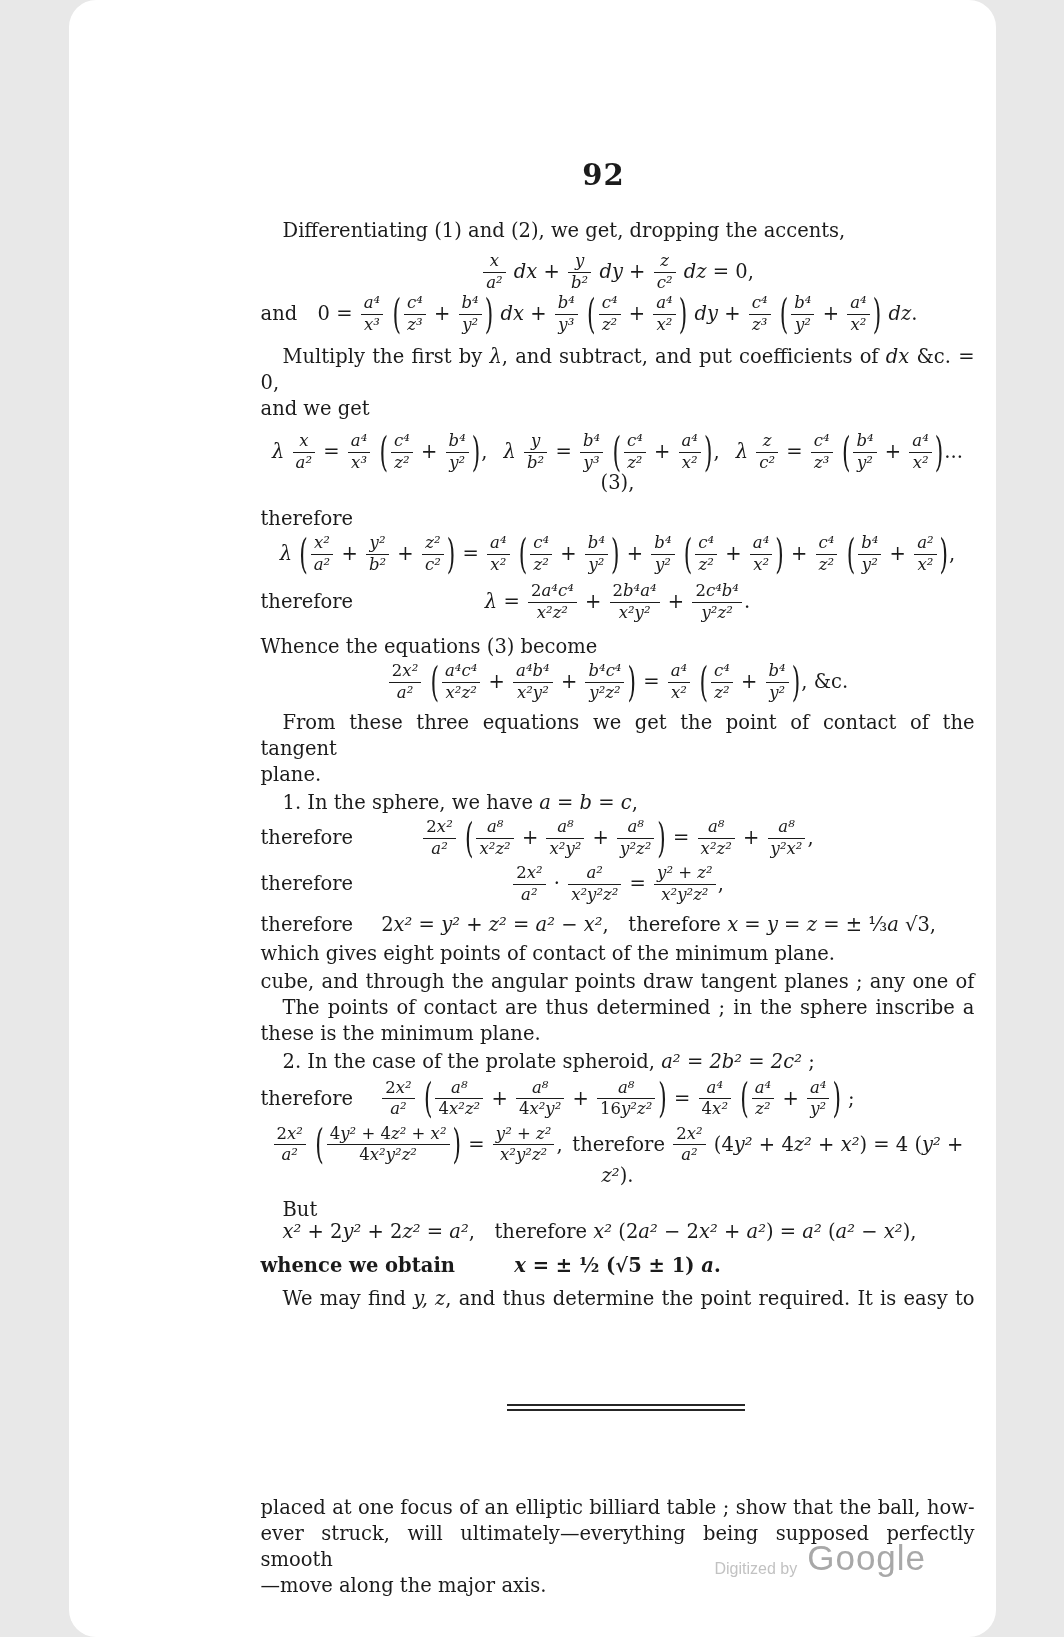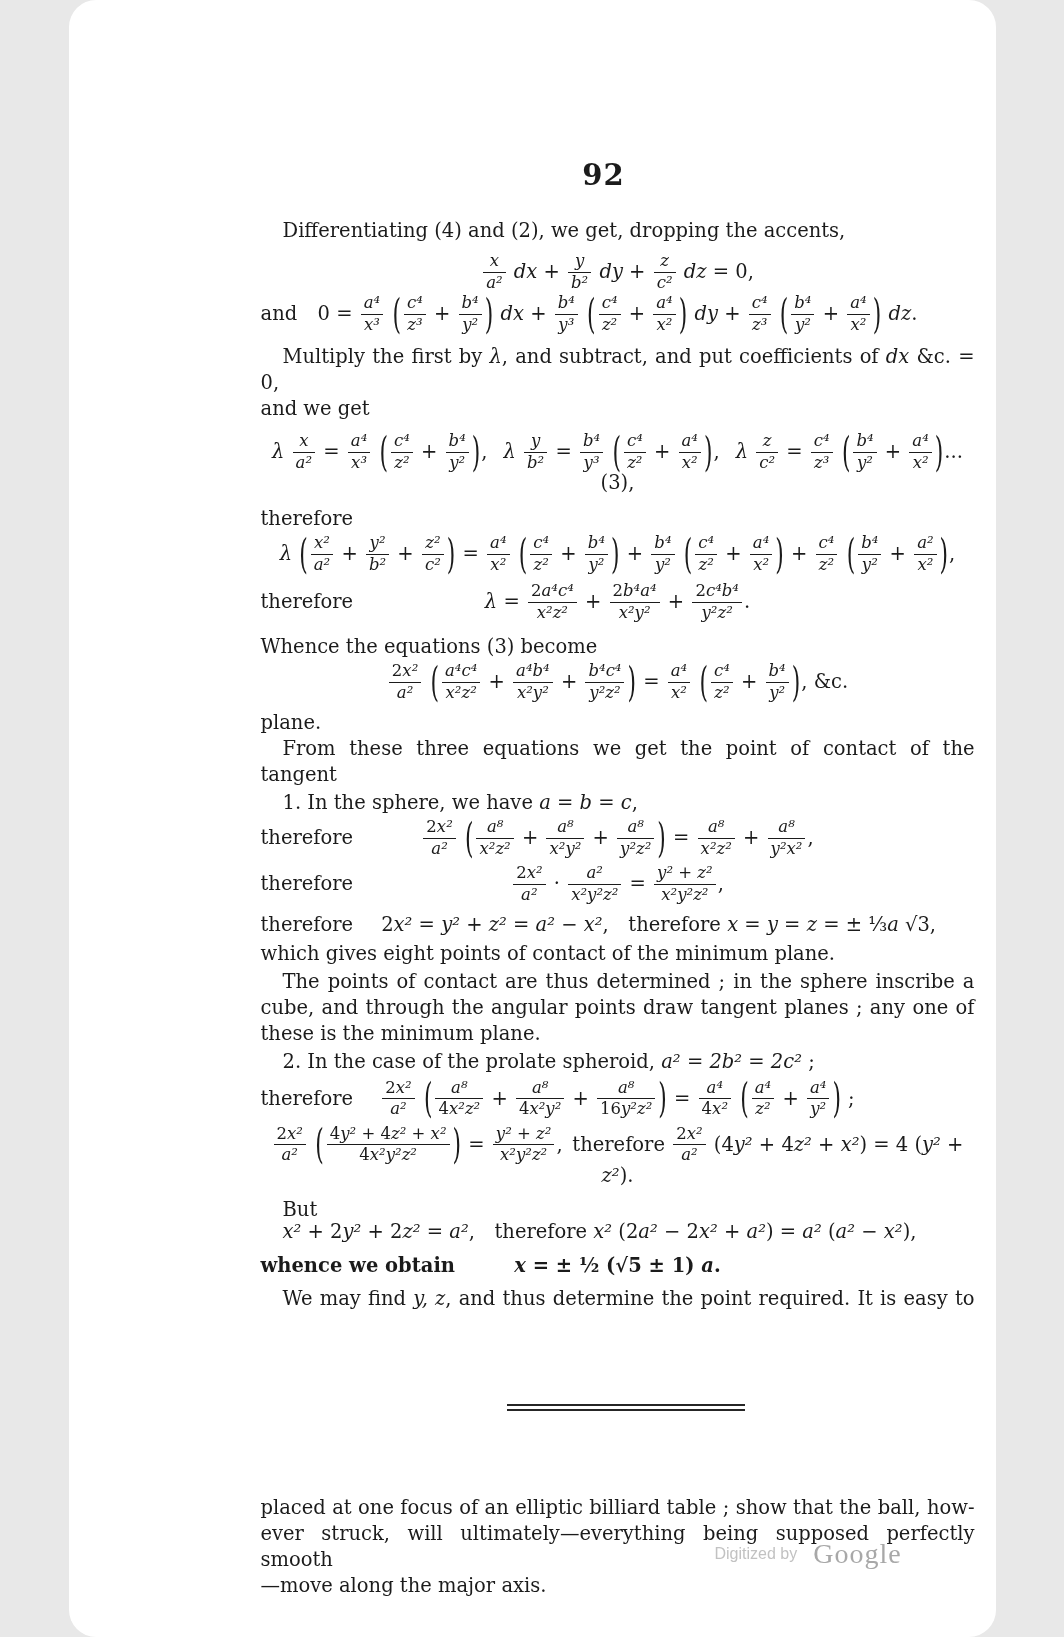--- a/index.html
+++ b/index.html
@@ -27,23 +27,23 @@
   i{font-style:italic;}
 
   .frac{display:inline-block;vertical-align:middle;text-align:center;font-size:16.5px;line-height:1;margin:0 2px;}
   .frac .num{display:block;padding:1px 3px 2px;}
   .frac .den{display:block;border-top:1.5px solid #1b1b1b;padding:2px 3px 1px;}
 
   .bigp{display:inline-block;font-style:normal;transform:scaleY(1.85);font-size:1.12em;vertical-align:-2px;padding:0 1px;}
 
   .divider{width:238px;height:3px;margin:0 auto;border-top:2px solid #262626;border-bottom:2px solid #262626;position:relative;left:8px;}
 
-  .watermark{position:absolute;left:646px;top:1538px;display:flex;align-items:center;gap:16px;}
+  .watermark{position:absolute;left:646px;top:1538px;display:flex;align-items:flex-end;gap:10px;}
   .wm-prefix{font-family:"Liberation Sans","DejaVu Sans",sans-serif;font-size:16px;color:#c2c2c2;}
-  .wm-brand{font-family:Liberation Serif, serif;font-size:28px;color:#a8a8a8;letter-spacing:1px;}
+  .wm-brand{font-family:Liberation Sans, sans-serif;font-size:35px;color:#a8a8a8;letter-spacing:1px;}
 
   
   [data-block="page-number"]{margin-top:158px;}
   [data-block="p-diff"]{margin-top:26px;}
   [data-block="eq-diff"]{margin-top:8px;}
   [data-block="eq-and"]{margin-top:2px;}
   [data-block="p-multiply"]{margin-top:10px;}
   [data-block="eq-3"]{margin-top:10px;}
   [data-block="p-therefore1"]{margin-top:12px;}
   [data-block="eq-lambda-sum"]{margin-top:2px;}
@@ -66,54 +66,54 @@
   [data-block="divider"]{margin-top:92px;}
   [data-block="p-1336"]{margin-top:84px;}
 </style>
 </head>
 <body>
 
 <div class="page">
   <div id="content">
       <div data-block="page-number" class="pagenum">92</div>
       <div data-block="p-diff" class="para">
-        <div class="pline indent">Differentiating (4) and (2), we get, dropping the accents,</div>
+        <div class="pline indent">Differentiating (1) and (2), we get, dropping the accents,</div>
       </div>
       <div data-block="eq-diff" class="eq"><span class="math"><span class="frac"><span class="num"><i>x</i></span><span class="den"><i>a²</i></span></span> <i>dx</i> + <span class="frac"><span class="num"><i>y</i></span><span class="den"><i>b²</i></span></span> <i>dy</i> + <span class="frac"><span class="num"><i>z</i></span><span class="den"><i>c²</i></span></span> <i>dz</i> = 0,</span></div>
       <div data-block="eq-and" class="eq"><span class="eq-label">and</span><span class="math">0 = <span class="frac"><span class="num"><i>a⁴</i></span><span class="den"><i>x³</i></span></span> <span class="bigp">(</span><span class="frac"><span class="num"><i>c⁴</i></span><span class="den"><i>z³</i></span></span> + <span class="frac"><span class="num"><i>b⁴</i></span><span class="den"><i>y²</i></span></span><span class="bigp">)</span> <i>dx</i> + <span class="frac"><span class="num"><i>b⁴</i></span><span class="den"><i>y³</i></span></span> <span class="bigp">(</span><span class="frac"><span class="num"><i>c⁴</i></span><span class="den"><i>z²</i></span></span> + <span class="frac"><span class="num"><i>a⁴</i></span><span class="den"><i>x²</i></span></span><span class="bigp">)</span> <i>dy</i> + <span class="frac"><span class="num"><i>c⁴</i></span><span class="den"><i>z³</i></span></span> <span class="bigp">(</span><span class="frac"><span class="num"><i>b⁴</i></span><span class="den"><i>y²</i></span></span> + <span class="frac"><span class="num"><i>a⁴</i></span><span class="den"><i>x²</i></span></span><span class="bigp">)</span> <i>dz</i>.</span></div>
       <div data-block="p-multiply" class="para">
         <div class="pline indent just">Multiply the first by <i>λ</i>, and subtract, and put coefficients of <i>dx</i> &amp;c. = 0,</div>
         <div class="pline">and we get</div>
       </div>
       <div data-block="eq-3" class="eq"><span class="math"><i>λ</i> <span class="frac"><span class="num"><i>x</i></span><span class="den"><i>a²</i></span></span> = <span class="frac"><span class="num"><i>a⁴</i></span><span class="den"><i>x³</i></span></span> <span class="bigp">(</span><span class="frac"><span class="num"><i>c⁴</i></span><span class="den"><i>z²</i></span></span> + <span class="frac"><span class="num"><i>b⁴</i></span><span class="den"><i>y²</i></span></span><span class="bigp">)</span>,  <i>λ</i> <span class="frac"><span class="num"><i>y</i></span><span class="den"><i>b²</i></span></span> = <span class="frac"><span class="num"><i>b⁴</i></span><span class="den"><i>y³</i></span></span> <span class="bigp">(</span><span class="frac"><span class="num"><i>c⁴</i></span><span class="den"><i>z²</i></span></span> + <span class="frac"><span class="num"><i>a⁴</i></span><span class="den"><i>x²</i></span></span><span class="bigp">)</span>,  <i>λ</i> <span class="frac"><span class="num"><i>z</i></span><span class="den"><i>c²</i></span></span> = <span class="frac"><span class="num"><i>c⁴</i></span><span class="den"><i>z³</i></span></span> <span class="bigp">(</span><span class="frac"><span class="num"><i>b⁴</i></span><span class="den"><i>y²</i></span></span> + <span class="frac"><span class="num"><i>a⁴</i></span><span class="den"><i>x²</i></span></span><span class="bigp">)</span><span class="roman">...(3),</span></span></div>
       <div data-block="p-therefore1" class="para">
         <div class="pline">therefore</div>
       </div>
       <div data-block="eq-lambda-sum" class="eq"><span class="math"><i>λ</i> <span class="bigp">(</span><span class="frac"><span class="num"><i>x²</i></span><span class="den"><i>a²</i></span></span> + <span class="frac"><span class="num"><i>y²</i></span><span class="den"><i>b²</i></span></span> + <span class="frac"><span class="num"><i>z²</i></span><span class="den"><i>c²</i></span></span><span class="bigp">)</span> = <span class="frac"><span class="num"><i>a⁴</i></span><span class="den"><i>x²</i></span></span> <span class="bigp">(</span><span class="frac"><span class="num"><i>c⁴</i></span><span class="den"><i>z²</i></span></span> + <span class="frac"><span class="num"><i>b⁴</i></span><span class="den"><i>y²</i></span></span><span class="bigp">)</span> + <span class="frac"><span class="num"><i>b⁴</i></span><span class="den"><i>y²</i></span></span> <span class="bigp">(</span><span class="frac"><span class="num"><i>c⁴</i></span><span class="den"><i>z²</i></span></span> + <span class="frac"><span class="num"><i>a⁴</i></span><span class="den"><i>x²</i></span></span><span class="bigp">)</span> + <span class="frac"><span class="num"><i>c⁴</i></span><span class="den"><i>z²</i></span></span> <span class="bigp">(</span><span class="frac"><span class="num"><i>b⁴</i></span><span class="den"><i>y²</i></span></span> + <span class="frac"><span class="num"><i>a²</i></span><span class="den"><i>x²</i></span></span><span class="bigp">)</span>,</span></div>
       <div data-block="eq-lambda-val" class="eq"><span class="eq-label">therefore</span><span class="math"><i>λ</i> = <span class="frac"><span class="num">2<i>a⁴</i><i>c⁴</i></span><span class="den"><i>x²</i><i>z²</i></span></span> + <span class="frac"><span class="num">2<i>b⁴</i><i>a⁴</i></span><span class="den"><i>x²</i><i>y²</i></span></span> + <span class="frac"><span class="num">2<i>c⁴</i><i>b⁴</i></span><span class="den"><i>y²</i><i>z²</i></span></span>.</span></div>
       <div data-block="p-whence" class="para">
         <div class="pline">Whence the equations (3) become</div>
       </div>
       <div data-block="eq-become" class="eq"><span class="math"><span class="frac"><span class="num">2<i>x²</i></span><span class="den"><i>a²</i></span></span> <span class="bigp">(</span><span class="frac"><span class="num"><i>a⁴</i><i>c⁴</i></span><span class="den"><i>x²</i><i>z²</i></span></span> + <span class="frac"><span class="num"><i>a⁴</i><i>b⁴</i></span><span class="den"><i>x²</i><i>y²</i></span></span> + <span class="frac"><span class="num"><i>b⁴</i><i>c⁴</i></span><span class="den"><i>y²</i><i>z²</i></span></span><span class="bigp">)</span> = <span class="frac"><span class="num"><i>a⁴</i></span><span class="den"><i>x²</i></span></span> <span class="bigp">(</span><span class="frac"><span class="num"><i>c⁴</i></span><span class="den"><i>z²</i></span></span> + <span class="frac"><span class="num"><i>b⁴</i></span><span class="den"><i>y²</i></span></span><span class="bigp">)</span>, <span class="roman">&amp;c.</span></span></div>
       <div data-block="p-from" class="para">
+        <div class="pline indent just">From these three equations we get the point of contact of the tangent</div>
         <div class="pline">plane.</div>
-        <div class="pline indent just">From these three equations we get the point of contact of the tangent</div>
       </div>
       <div data-block="p-sphere" class="para">
         <div class="pline indent">1.  In the sphere, we have <i>a = b = c</i>,</div>
       </div>
       <div data-block="eq-sph1" class="eq"><span class="eq-label">therefore</span><span class="math"><span class="frac"><span class="num">2<i>x²</i></span><span class="den"><i>a²</i></span></span> <span class="bigp">(</span><span class="frac"><span class="num"><i>a⁸</i></span><span class="den"><i>x²</i><i>z²</i></span></span> + <span class="frac"><span class="num"><i>a⁸</i></span><span class="den"><i>x²</i><i>y²</i></span></span> + <span class="frac"><span class="num"><i>a⁸</i></span><span class="den"><i>y²</i><i>z²</i></span></span><span class="bigp">)</span> = <span class="frac"><span class="num"><i>a⁸</i></span><span class="den"><i>x²</i><i>z²</i></span></span> + <span class="frac"><span class="num"><i>a⁸</i></span><span class="den"><i>y²</i><i>x²</i></span></span>,</span></div>
       <div data-block="eq-sph2" class="eq"><span class="eq-label">therefore</span><span class="math"><span class="frac"><span class="num">2<i>x²</i></span><span class="den"><i>a²</i></span></span> · <span class="frac"><span class="num"><i>a²</i></span><span class="den"><i>x²</i><i>y²</i><i>z²</i></span></span> = <span class="frac"><span class="num"><i>y²</i> + <i>z²</i></span><span class="den"><i>x²</i><i>y²</i><i>z²</i></span></span>,</span></div>
       <div data-block="eq-sph3" class="eq eq-left"><span class="eq-label">therefore</span><span class="math">2<i>x²</i> = <i>y²</i> + <i>z²</i> = <i>a²</i> − <i>x²</i>, <span class="roman">therefore</span> <i>x</i> = <i>y</i> = <i>z</i> = ± ⅓<i>a</i> √3,</span></div>
       <div data-block="p-which" class="para">
         <div class="pline">which gives eight points of contact of the minimum plane.</div>
       </div>
       <div data-block="p-points" class="para">
+        <div class="pline just">cube, and through the angular points draw tangent planes ; any one of</div>
         <div class="pline indent just">The points of contact are thus determined ; in the sphere inscribe a</div>
-        <div class="pline just">cube, and through the angular points draw tangent planes ; any one of</div>
         <div class="pline">these is the minimum plane.</div>
       </div>
       <div data-block="p-prolate" class="para">
         <div class="pline indent">2.  In the case of the prolate spheroid, <i>a² = 2b² = 2c²</i> ;</div>
       </div>
       <div data-block="eq-pro1" class="eq"><span class="eq-label">therefore</span><span class="math"><span class="frac"><span class="num">2<i>x²</i></span><span class="den"><i>a²</i></span></span> <span class="bigp">(</span><span class="frac"><span class="num"><i>a⁸</i></span><span class="den">4<i>x²</i><i>z²</i></span></span> + <span class="frac"><span class="num"><i>a⁸</i></span><span class="den">4<i>x²</i><i>y²</i></span></span> + <span class="frac"><span class="num"><i>a⁸</i></span><span class="den">16<i>y²</i><i>z²</i></span></span><span class="bigp">)</span> = <span class="frac"><span class="num"><i>a⁴</i></span><span class="den">4<i>x²</i></span></span> <span class="bigp">(</span><span class="frac"><span class="num"><i>a⁴</i></span><span class="den"><i>z²</i></span></span> + <span class="frac"><span class="num"><i>a⁴</i></span><span class="den"><i>y²</i></span></span><span class="bigp">)</span> ;</span></div>
       <div data-block="eq-pro2" class="eq"><span class="math"><span class="frac"><span class="num">2<i>x²</i></span><span class="den"><i>a²</i></span></span> <span class="bigp">(</span><span class="frac"><span class="num">4<i>y²</i> + 4<i>z²</i> + <i>x²</i></span><span class="den">4<i>x²</i><i>y²</i><i>z²</i></span></span><span class="bigp">)</span> = <span class="frac"><span class="num"><i>y²</i> + <i>z²</i></span><span class="den"><i>x²</i><i>y²</i><i>z²</i></span></span>, <span class="roman">therefore</span> <span class="frac"><span class="num">2<i>x²</i></span><span class="den"><i>a²</i></span></span> (4<i>y²</i> + 4<i>z²</i> + <i>x²</i>) = 4 (<i>y²</i> + <i>z²</i>).</span></div>
       <div data-block="eq-but" class="eq eq-left eq-indent"><span class="eq-label">But</span><span class="math"><i>x²</i> + 2<i>y²</i> + 2<i>z²</i> = <i>a²</i>, <span class="roman">therefore</span> <i>x²</i> (2<i>a²</i> − 2<i>x²</i> + <i>a²</i>) = <i>a²</i> (<i>a²</i> − <i>x²</i>),</span></div>
       <div data-block="eq-whence2" class="eq"><span class="eq-label">whence we obtain</span><span class="math"><i>x</i> = ± ½ (√5 ± 1) <i>a</i>.</span></div>
       <div data-block="p-wemay" class="para">

